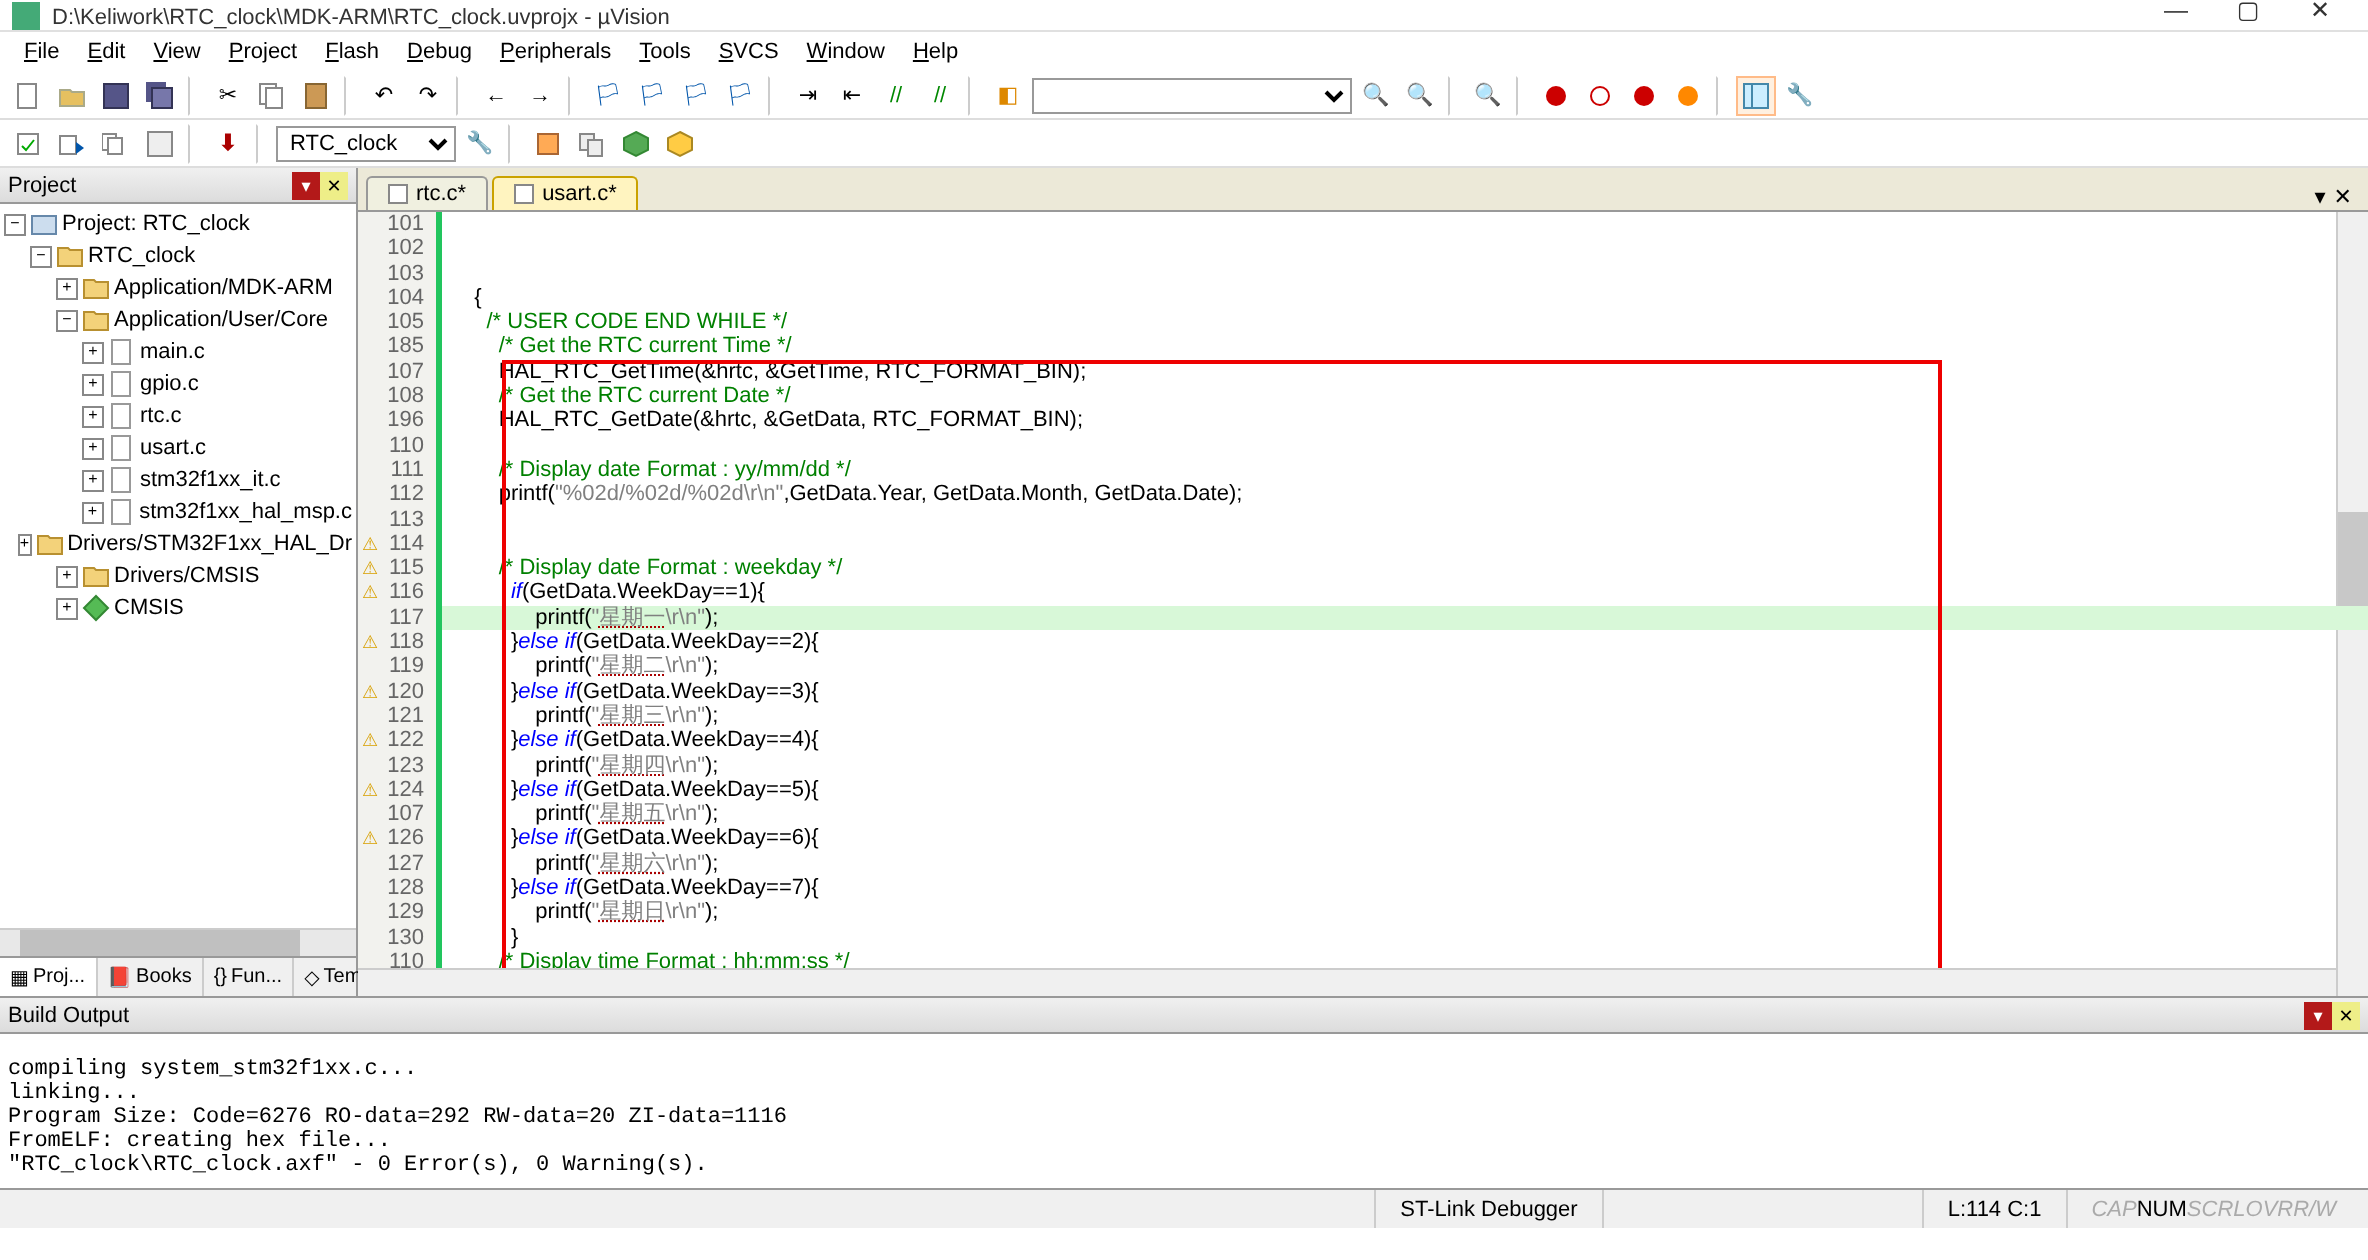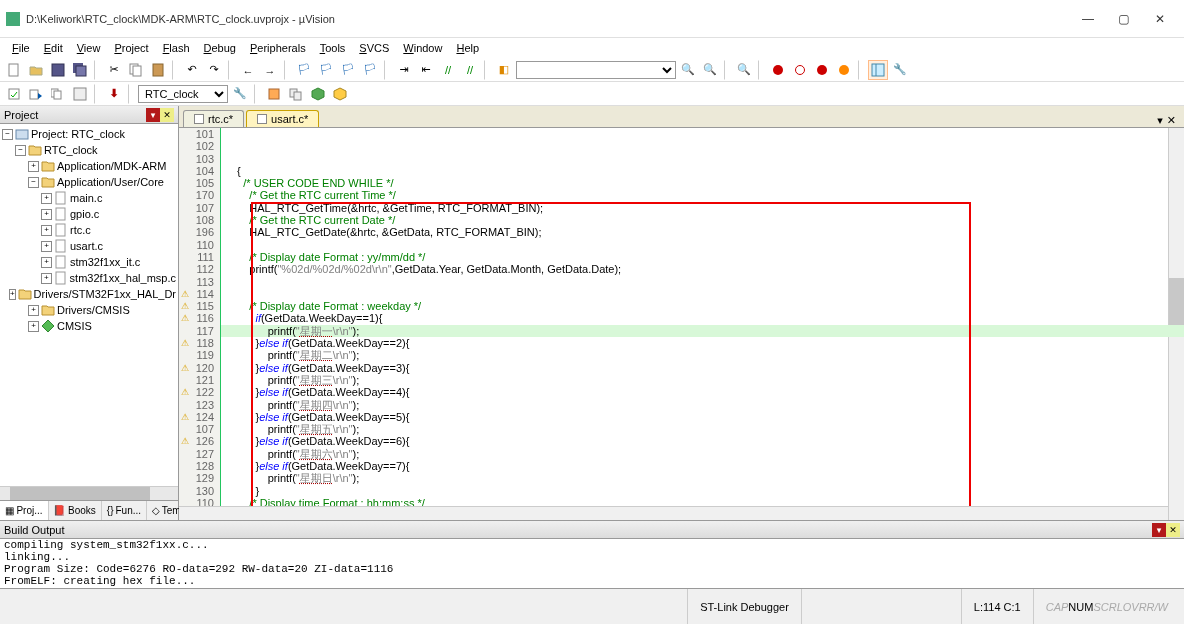--- a/index.html
+++ b/index.html
@@ -1,17 +1,17 @@
 <!DOCTYPE html>
 <html><head>
 <meta charset="utf-8">
 <style>
 * { margin:0; padding:0; box-sizing:border-box; font-family:"Segoe UI",Tahoma,sans-serif; }
 body { width:1184px; height:630px; background:#fff; font-size:11px; overflow:hidden; position:relative; }
-.titlebar { height:38px; background:#fff; display:flex; align-items:center; padding:0 6px; border-bottom:1px solid #e0e0e0; }
+.titlebar { height:16px; background:#fff; display:flex; align-items:flex-end; padding:0 6px; border-bottom:1px solid #e0e0e0; }
 .titlebar .icon { width:14px; height:14px; background:#4a7; margin-right:6px; }
 .titlebar .title { flex:1; font-size:11px; color:#333; }
 .titlebar .winbtn { width:36px; height:20px; display:flex; align-items:center; justify-content:center; font-size:12px; color:#333; }
 .menubar { height:20px; display:flex; align-items:center; padding:0 6px; gap:2px; font-size:11px; }
 .menubar .mi { padding:2px 6px; cursor:pointer; }
 .menubar .mi u { text-decoration:underline; }
 .toolbar { height:24px; display:flex; align-items:center; padding:0 4px; gap:2px; border-bottom:1px solid #ddd; }
 .tb { width:20px; height:20px; display:flex; align-items:center; justify-content:center; border:1px solid transparent; }
 .tb.sep { width:6px; border-left:1px solid #ccc; margin:0 2px; }
 .tb svg { width:14px; height:14px; }
@@ -35,35 +35,35 @@
 .editor { flex:1; display:flex; flex-direction:column; position:relative; }
 .etabs { height:22px; background:#ece9d8; display:flex; align-items:flex-end; padding:0 4px; border-bottom:1px solid #999; }
 .etab { padding:2px 10px; background:#f0f0e0; border:1px solid #999; border-bottom:none; border-radius:3px 3px 0 0; margin-right:2px; display:flex; align-items:center; gap:4px; font-size:11px; }
 .etab.active { background:#fff4c0; border-color:#caa200; }
 .etab .dot { width:10px; height:10px; background:#fff; border:1px solid #888; }
 .etabs .rb { margin-left:auto; display:flex; gap:4px; padding-right:4px; }
 .code-wrap { flex:1; display:flex; overflow:hidden; background:#fff; position:relative; }
 .code-wrap .scrollbar-v { width:16px; background:#f0f0f0; border-left:1px solid #ccc; }
 .code-wrap .scrollbar-v .thumb { width:100%; height:50px; background:#c8c8c8; margin-top:150px; }
 .code-wrap .scrollbar-h { height:14px; background:#f0f0f0; position:absolute; bottom:0; left:0; right:16px; border-top:1px solid #ccc; }
-.gutter { width:42px; background:#f2f2ee; border-right:1px solid #22c55e; text-align:right; padding-right:6px; font-family:"Courier New",monospace; font-size:11px; color:#666; }
+.gutter { width:42px; background:#f2f2ee; border-right:3px solid #22c55e; text-align:right; padding-right:6px; font-family:"Courier New",monospace; font-size:11px; color:#666; }
 .gutter .gl { height:12.3px; line-height:12.3px; position:relative; }
 .gutter .warn::before { content:"⚠"; position:absolute; left:2px; color:#d8a000; font-size:9px; }
 .code { flex:1; font-family:"Courier New",monospace; font-size:11px; line-height:12.3px; white-space:pre; position:relative; padding-left:10px; }
 .code .ln { height:12.3px; }
 .code .hl { background:#d8f8d8; display:block; margin-left:-10px; padding-left:10px; margin-right:-1000px; }
 .cmt { color:#008000; }
 .str { color:#808080; }
 .kw  { color:#0000ff;font-style:italic; }
 .zh  { color:#808080; text-decoration: underline dotted #a00; }
 .redbox { position:absolute; border:2px solid #e00; pointer-events:none; }
-.build { height:68px; border-top:1px solid #999; display:flex; flex-direction:column;justify-content:space-between; }
+.build { height:96px; border-top:1px solid #999; display:flex; flex-direction:column;justify-content:space-between; }
 .build .panel-hdr { background:linear-gradient(#f0f0f0,#dcdcdc); }
-.build-content { flex:1; font-family:"Courier New",monospace; font-size:11px; padding:0 4px; overflow:hidden; background:#fff; line-height:12px; }
-.statusbar { height:36px; background:#f0f0f0; border-top:1px solid #999; display:flex; align-items:center; font-size:11px; padding:0 4px; }
+.build-content { flex:1; font-family:"Courier New",monospace; font-size:11px; padding:12px 4px; overflow:hidden; background:#fff; line-height:12px; }
+.statusbar { height:20px; background:#f0f0f0; border-top:1px solid #999; display:flex; align-items:center; font-size:11px; padding:0 4px; }
 .statusbar .seg { padding:0 12px; border-left:1px solid #ccc; height:100%; display:flex; align-items:center; }
 .statusbar .fill { flex:1; }
 .dim { color:#aaa;font-style:italic; }
 .hscroll-track { height:14px; background:#e8e8e8; border-top:1px solid #ccc; }
 .hscroll-thumb { height:100%; width:140px; background:#c0c0c0; margin-left:10px; }
 </style>
 </head>
 <body>
 
 <div class="titlebar">
@@ -404,21 +404,21 @@
           <span>✕</span>
         </div>
       </div>
     <div class="code-wrap">
       <div class="gutter" id="gutter">
           <div class="gl">101</div>
           <div class="gl">102</div>
           <div class="gl">103</div>
           <div class="gl">104</div>
           <div class="gl">105</div>
-          <div class="gl">170</div>
+          <div class="gl">185</div>
           <div class="gl">107</div>
           <div class="gl">108</div>
           <div class="gl">196</div>
           <div class="gl">110</div>
           <div class="gl">111</div>
           <div class="gl">112</div>
           <div class="gl">113</div>
           <div class="gl warn">114</div>
           <div class="gl warn">115</div>
           <div class="gl warn">116</div>

